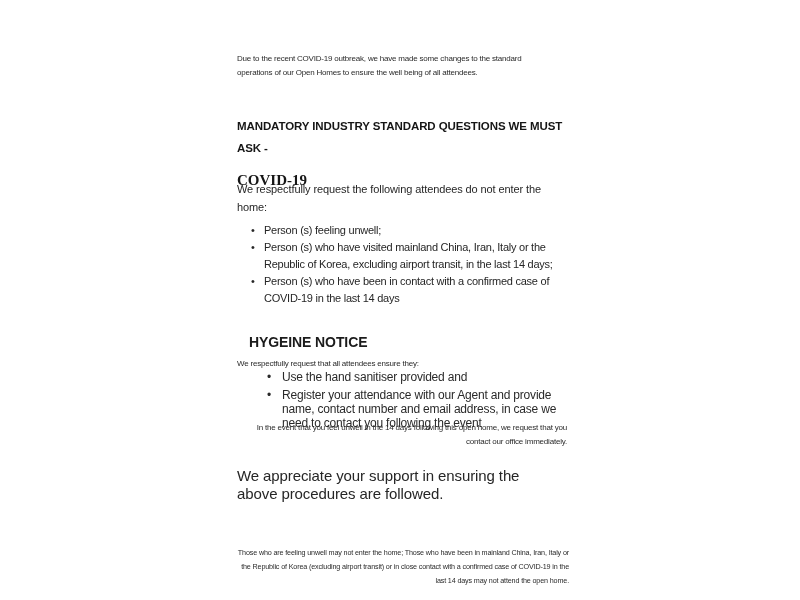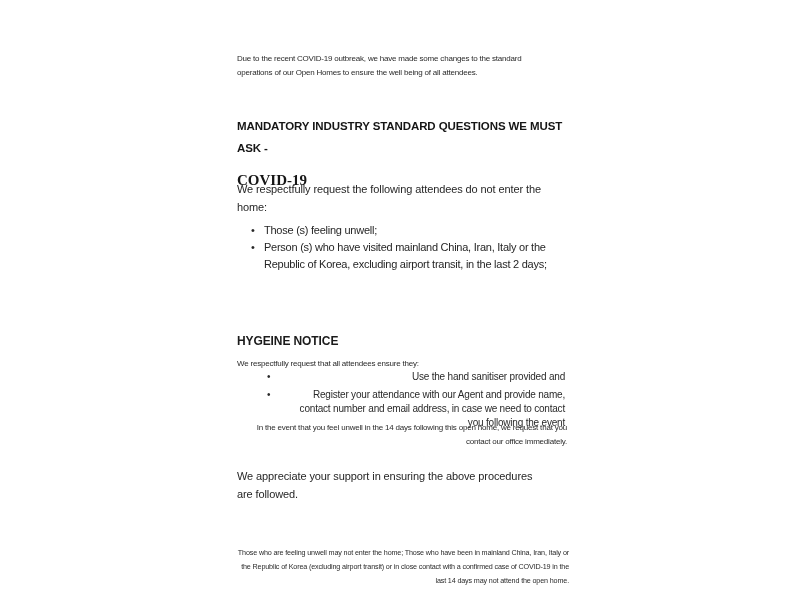--- a/index.html
+++ b/index.html
@@ -87,47 +87,47 @@
     padding-left: 27px;
     font-size: 11px;
     line-height: 17px;
     letter-spacing: -0.25px;
     color: #262626;
   }
   .covid-bullets li::before { left: -13px; }
 
   .hygiene-heading {
     top: 334px;
-    font-size: 12px;
+    font-size: 14px;
     font-weight: bold;
     letter-spacing: -0.1px;
     color: #1b1b1b;
+    margin-left: 12px;
   }
 
   .hygiene-intro { top: 357px; }
 
   .hygiene-bullets {
     top: 370px;
     width: 328px;
     padding-left: 45px;
-    font-size: 10px;
+    font-size: 12px;
     line-height: 14px;
     letter-spacing: -0.2px;
     color: #2a2a2a;
-    text-align: right;
   }
   .hygiene-bullets li::before { left: -15px; }
   .hygiene-bullets li + li { margin-top: 4px; }
 
   .unwell { top: 421px; width: 330px; text-align: right; }
 
   .closing {
     top: 467px;
     width: 312px;
-    font-size: 11px;
+    font-size: 15px;
     line-height: 18px;
     letter-spacing: -0.1px;
     color: #262626;
   }
 
   .footer {
     top: 546px;
     left: 233px;
     width: 336px;
     font-size: 7.2px;
@@ -145,22 +145,23 @@
   <p class="block small intro">Due to the recent COVID-19 outbreak, we have made some changes to the standard operations of our Open Homes to ensure the well being of all attendees.</p>
 
   <h1 class="block main-heading">MANDATORY INDUSTRY STANDARD QUESTIONS WE MUST
 ASK -</h1>
 
   <h2 class="block covid-heading">COVID-19</h2>
 
   <p class="block body-text covid-intro">We respectfully request the following attendees do not enter the home:</p>
 
   <ul class="bullets covid-bullets">
-    <li>Those (s) feeling unwell;</li>
-    <li>Person (s) who have visited mainland China, Iran, Italy or the Republic of Korea, excluding airport transit, in the last 2 days;</li>
+    <li>Person (s) feeling unwell;</li>
+    <li>Person (s) who have visited mainland China, Iran, Italy or the Republic of Korea, excluding airport transit, in the last 14 days;</li>
+    <li>Person (s) who have been in contact with a confirmed case of COVID-19 in the last 14 days</li>
   </ul>
 
   <h3 class="block hygiene-heading">HYGEINE NOTICE</h3>
 
   <p class="block small hygiene-intro">We respectfully request that all attendees ensure they:</p>
 
   <ul class="bullets hygiene-bullets">
     <li>Use the hand sanitiser provided and</li>
     <li>Register your attendance with our Agent and provide name, contact number and email address, in case we need to contact you following the event</li>
   </ul>

